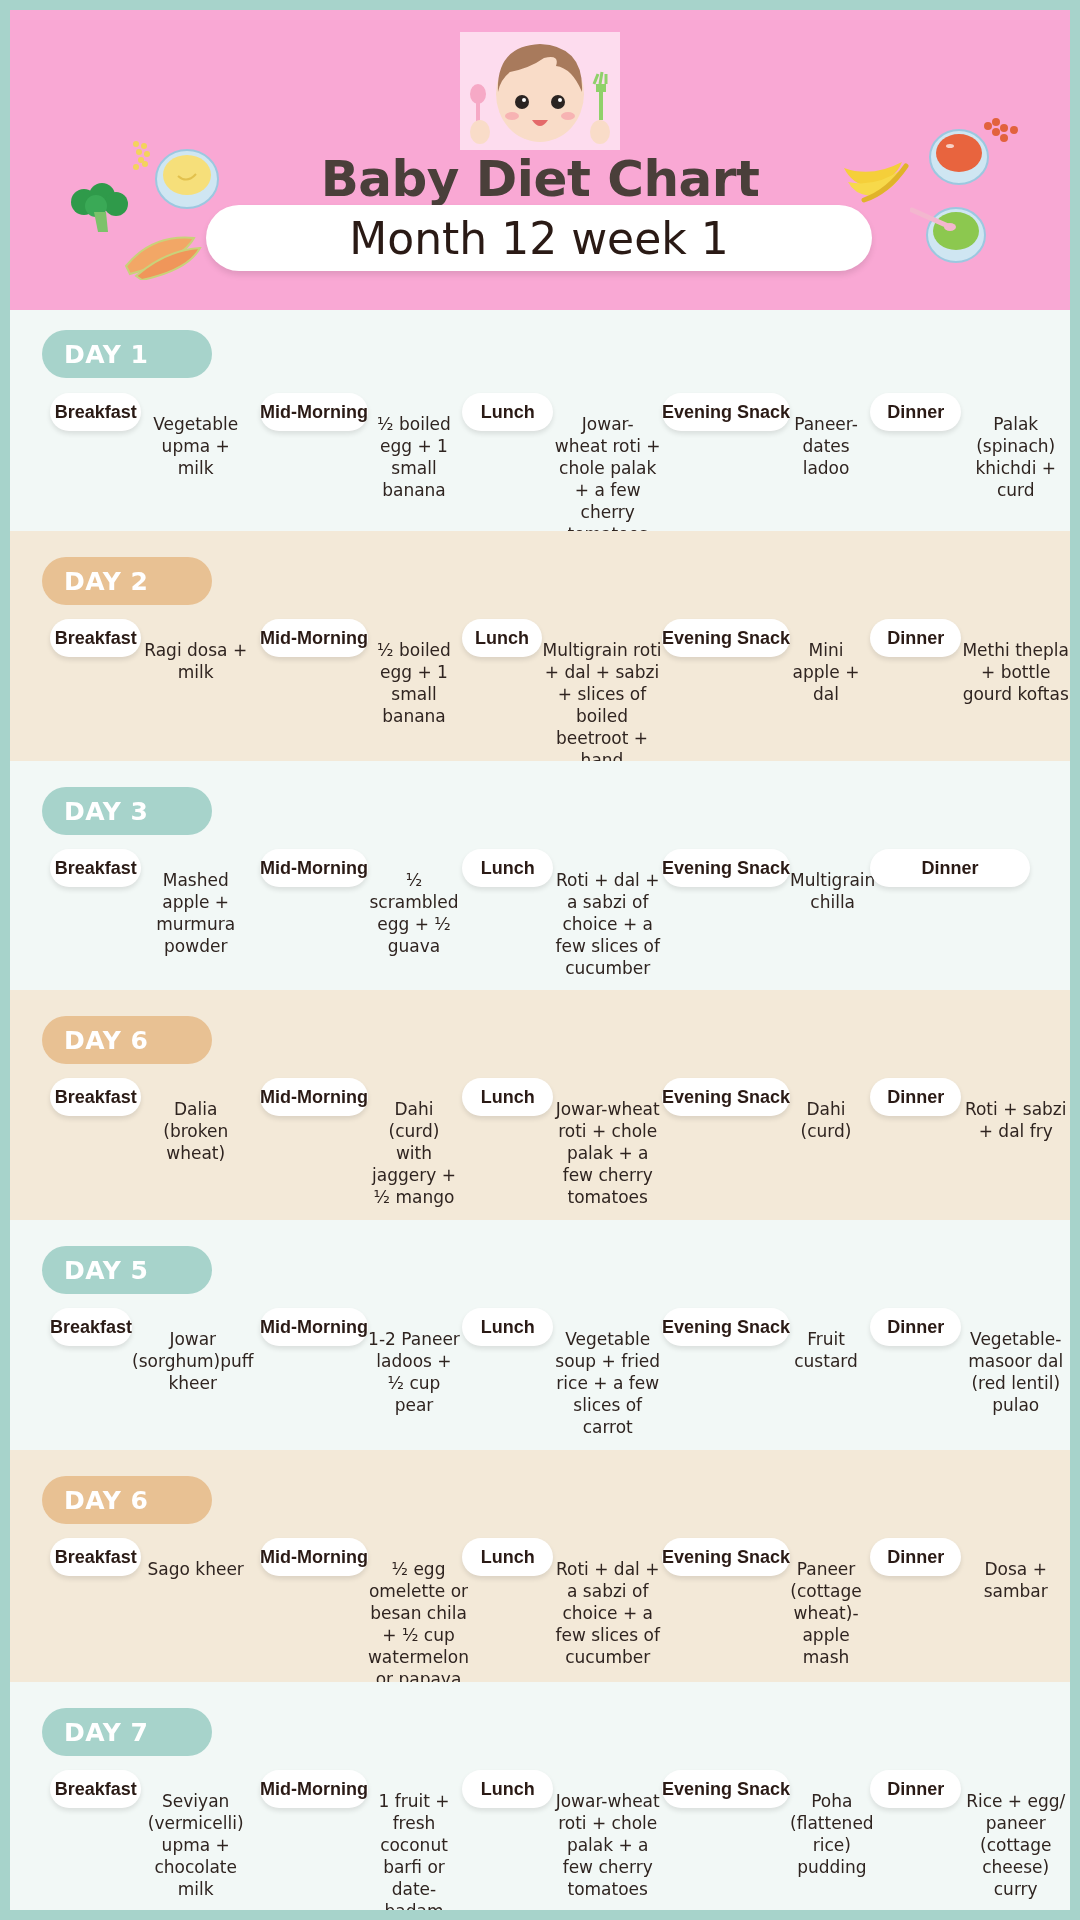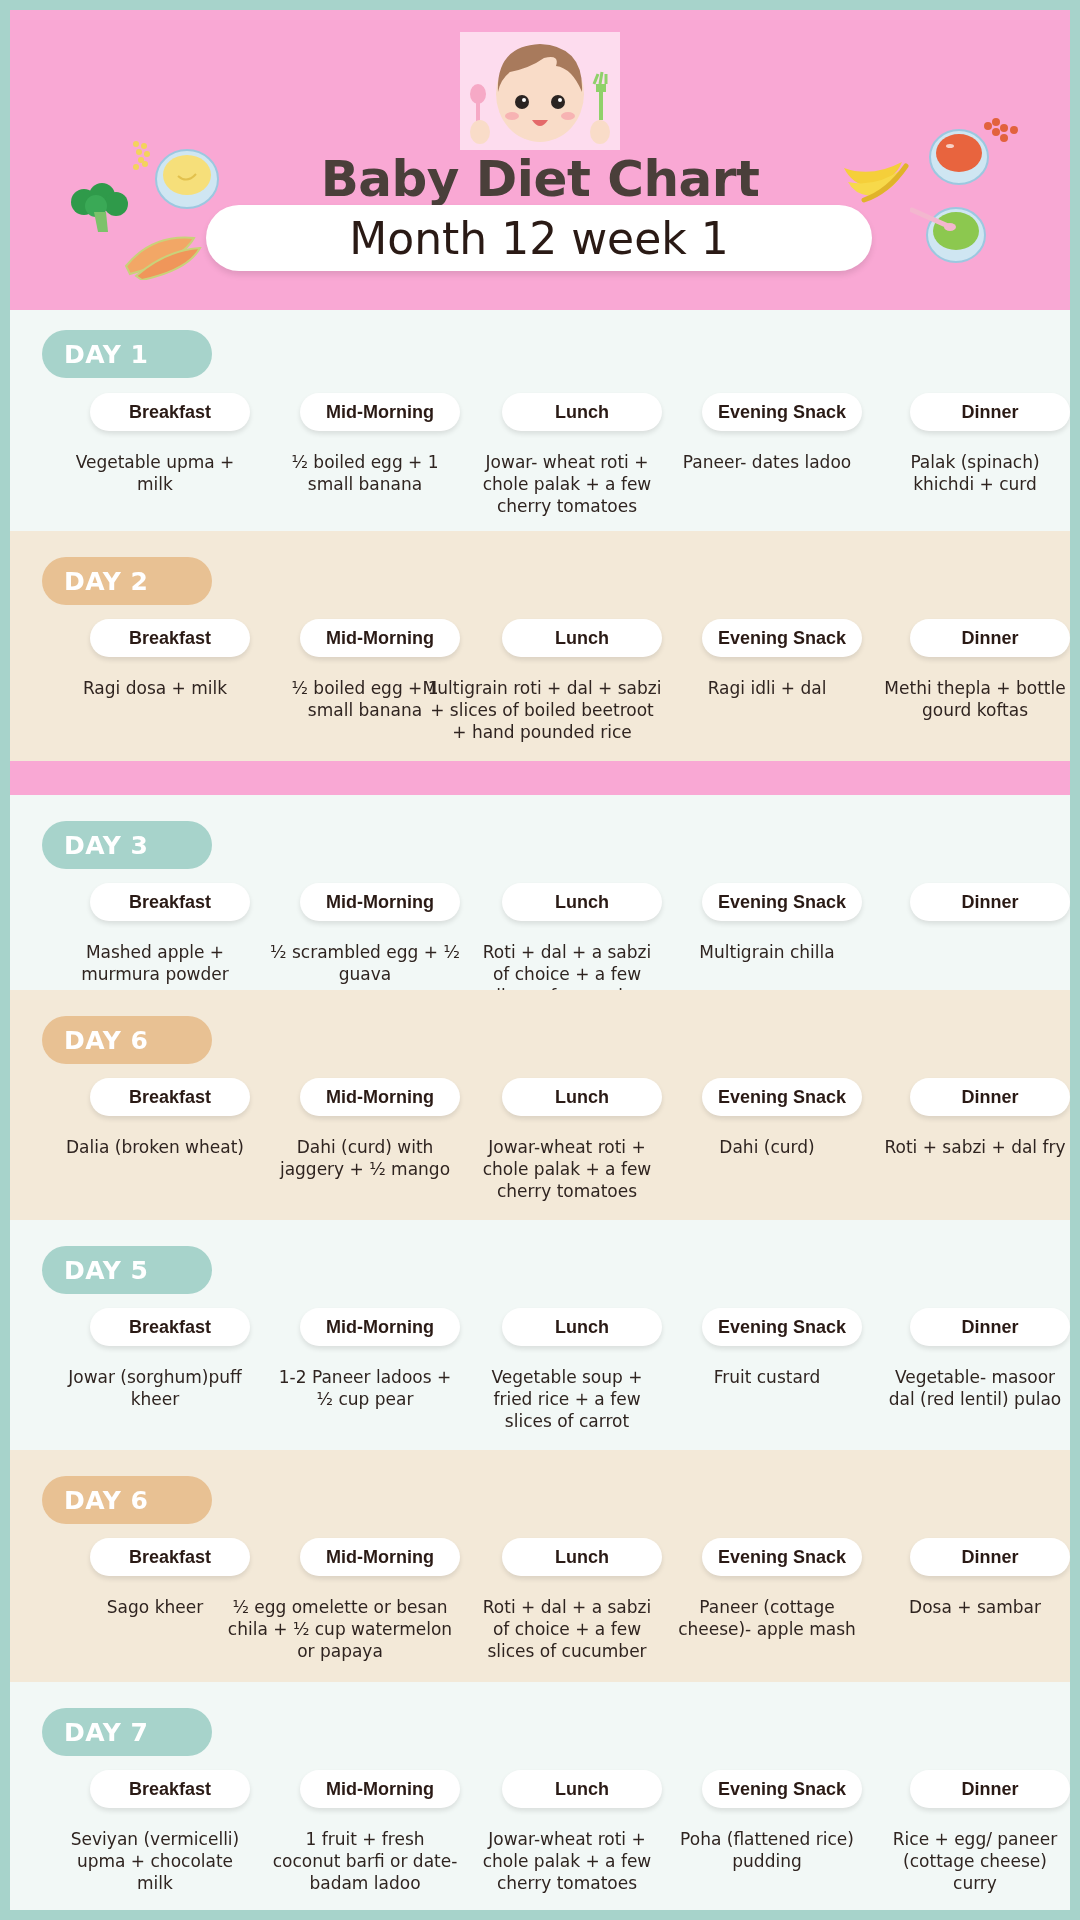--- a/index.html
+++ b/index.html
@@ -57,21 +57,21 @@
     font-weight: bold;
     font-size: 25px;
     display: flex; align-items: center;
     padding-left: 22px;
     letter-spacing: 0.5px;
   }
   .teal .day-pill { background: #a7d3cb; }
   .beige .day-pill { background: #e8c193; }
   .meal-col {
     position: absolute; width: 200px;
-    display: flex; flex-direction: column; align-items: flex-end;
+    display: flex; flex-direction: row; align-items: flex-start;
   }
   .meal-label {
     width: 160px; height: 38px;
     background: #ffffff;
     border-radius: 19px;
     box-shadow: 0 3px 5px rgba(0,0,0,0.10);
     display: flex; align-items: center; justify-content: center;
     font-family: "Liberation Sans", sans-serif;
     font-weight: bold;
     font-size: 18px;
@@ -204,28 +204,28 @@
         <div class="meal-col" style="left: 250px; top: 88px;">
           <div class="meal-label">Mid-Morning</div>
           <div class="meal-text">½ boiled egg + 1 small banana</div>
         </div>
         <div class="meal-col" style="left: 452px; top: 88px;">
           <div class="meal-label">Lunch</div>
           <div class="meal-text wide">Multigrain roti + dal + sabzi + slices of boiled beetroot + hand pounded rice</div>
         </div>
         <div class="meal-col" style="left: 652px; top: 88px;">
           <div class="meal-label">Evening Snack</div>
-          <div class="meal-text">Ragi idli + dal</div>
+          <div class="meal-text">Mini apple + dal</div>
         </div>
         <div class="meal-col" style="left: 860px; top: 88px;">
           <div class="meal-label">Dinner</div>
           <div class="meal-text">Methi thepla + bottle gourd koftas</div>
         </div>
       </div>
-      <div class="day teal" style="top: 785px; height: 229px;">
+      <div class="day teal" style="top: 751px; height: 229px;">
         <div class="day-pill" style="top: 26px;">DAY 3</div>
         <div class="meal-col" style="left: 40px; top: 88px;">
           <div class="meal-label">Breakfast</div>
           <div class="meal-text">Mashed apple + murmura powder</div>
         </div>
         <div class="meal-col" style="left: 250px; top: 88px;">
           <div class="meal-label">Mid-Morning</div>
           <div class="meal-text">½ scrambled egg + ½ guava</div>
         </div>
         <div class="meal-col" style="left: 452px; top: 88px;">
@@ -295,21 +295,21 @@
         <div class="meal-col" style="left: 250px; top: 88px;">
           <div class="meal-label">Mid-Morning</div>
           <div class="meal-text wide">½ egg omelette or besan chila + ½ cup watermelon or papaya</div>
         </div>
         <div class="meal-col" style="left: 452px; top: 88px;">
           <div class="meal-label">Lunch</div>
           <div class="meal-text">Roti + dal + a sabzi of choice + a few slices of cucumber</div>
         </div>
         <div class="meal-col" style="left: 652px; top: 88px;">
           <div class="meal-label">Evening Snack</div>
-          <div class="meal-text">Paneer (cottage cheese)- apple mash</div>
+          <div class="meal-text">Paneer (cottage wheat)- apple mash</div>
         </div>
         <div class="meal-col" style="left: 860px; top: 88px;">
           <div class="meal-label">Dinner</div>
           <div class="meal-text">Dosa + sambar</div>
         </div>
       </div>
       <div class="day teal" style="top: 1672px; height: 228px;">
         <div class="day-pill" style="top: 26px;">DAY 7</div>
         <div class="meal-col" style="left: 40px; top: 88px;">
           <div class="meal-label">Breakfast</div>

